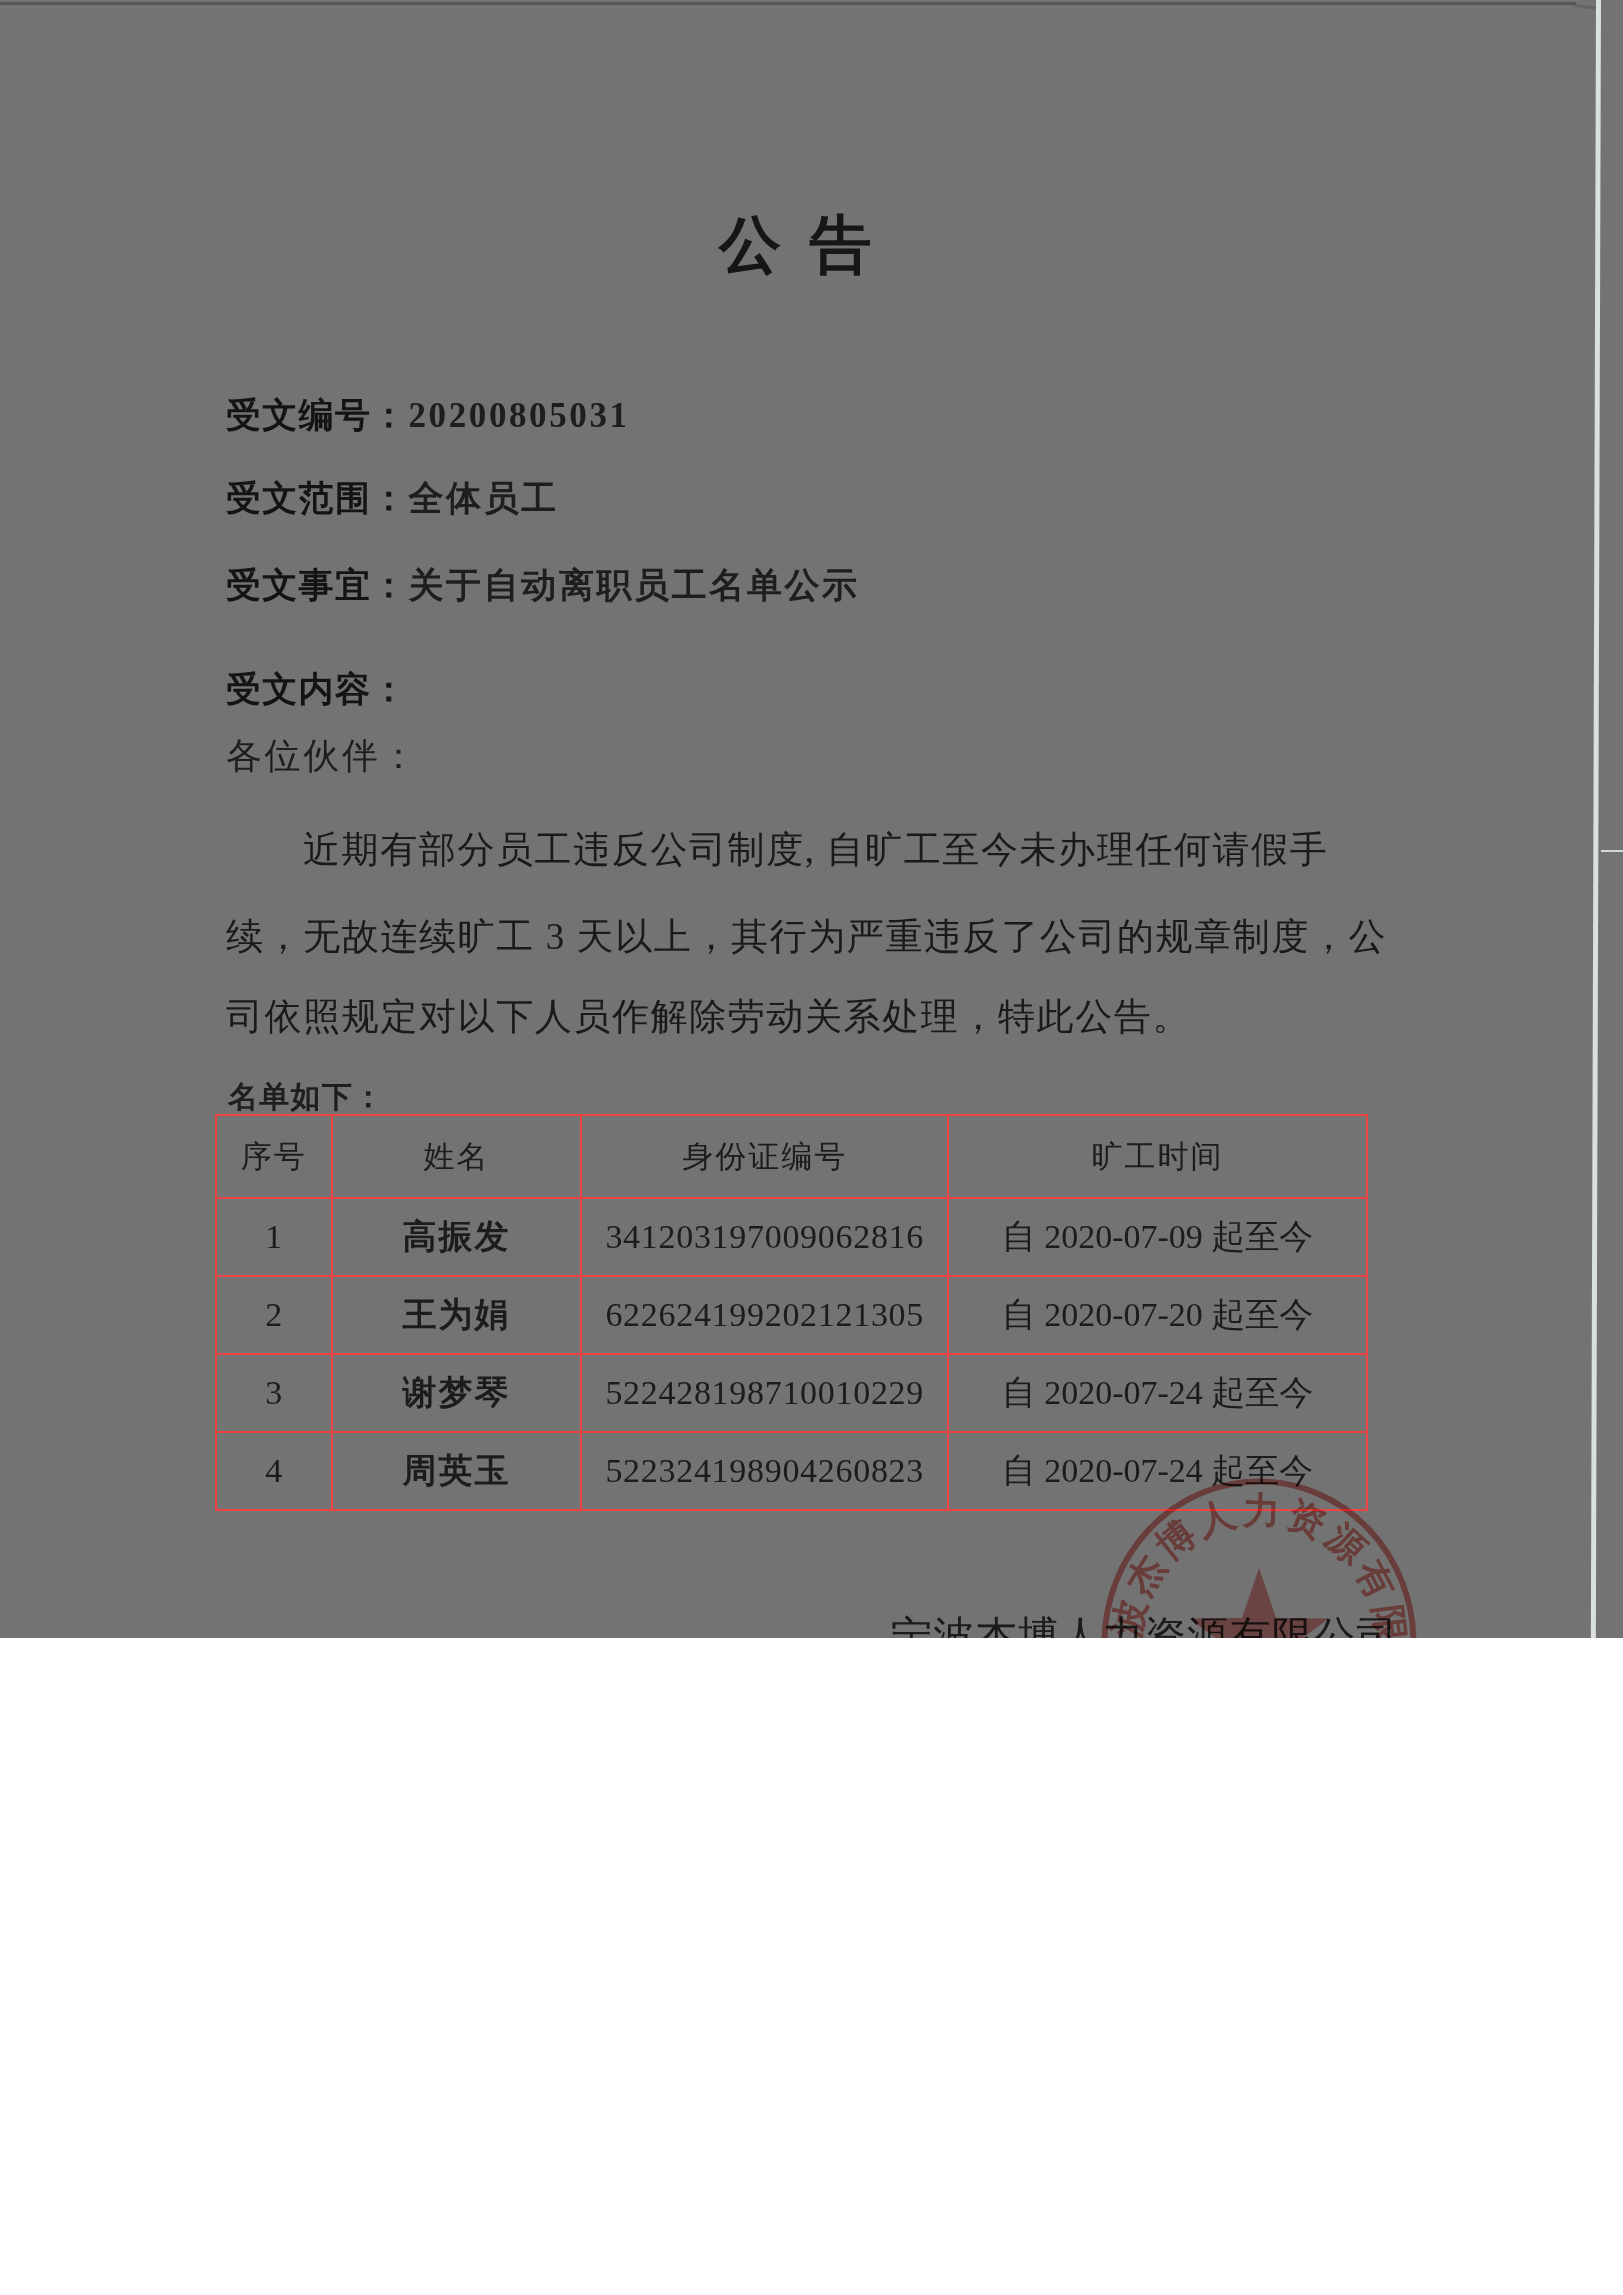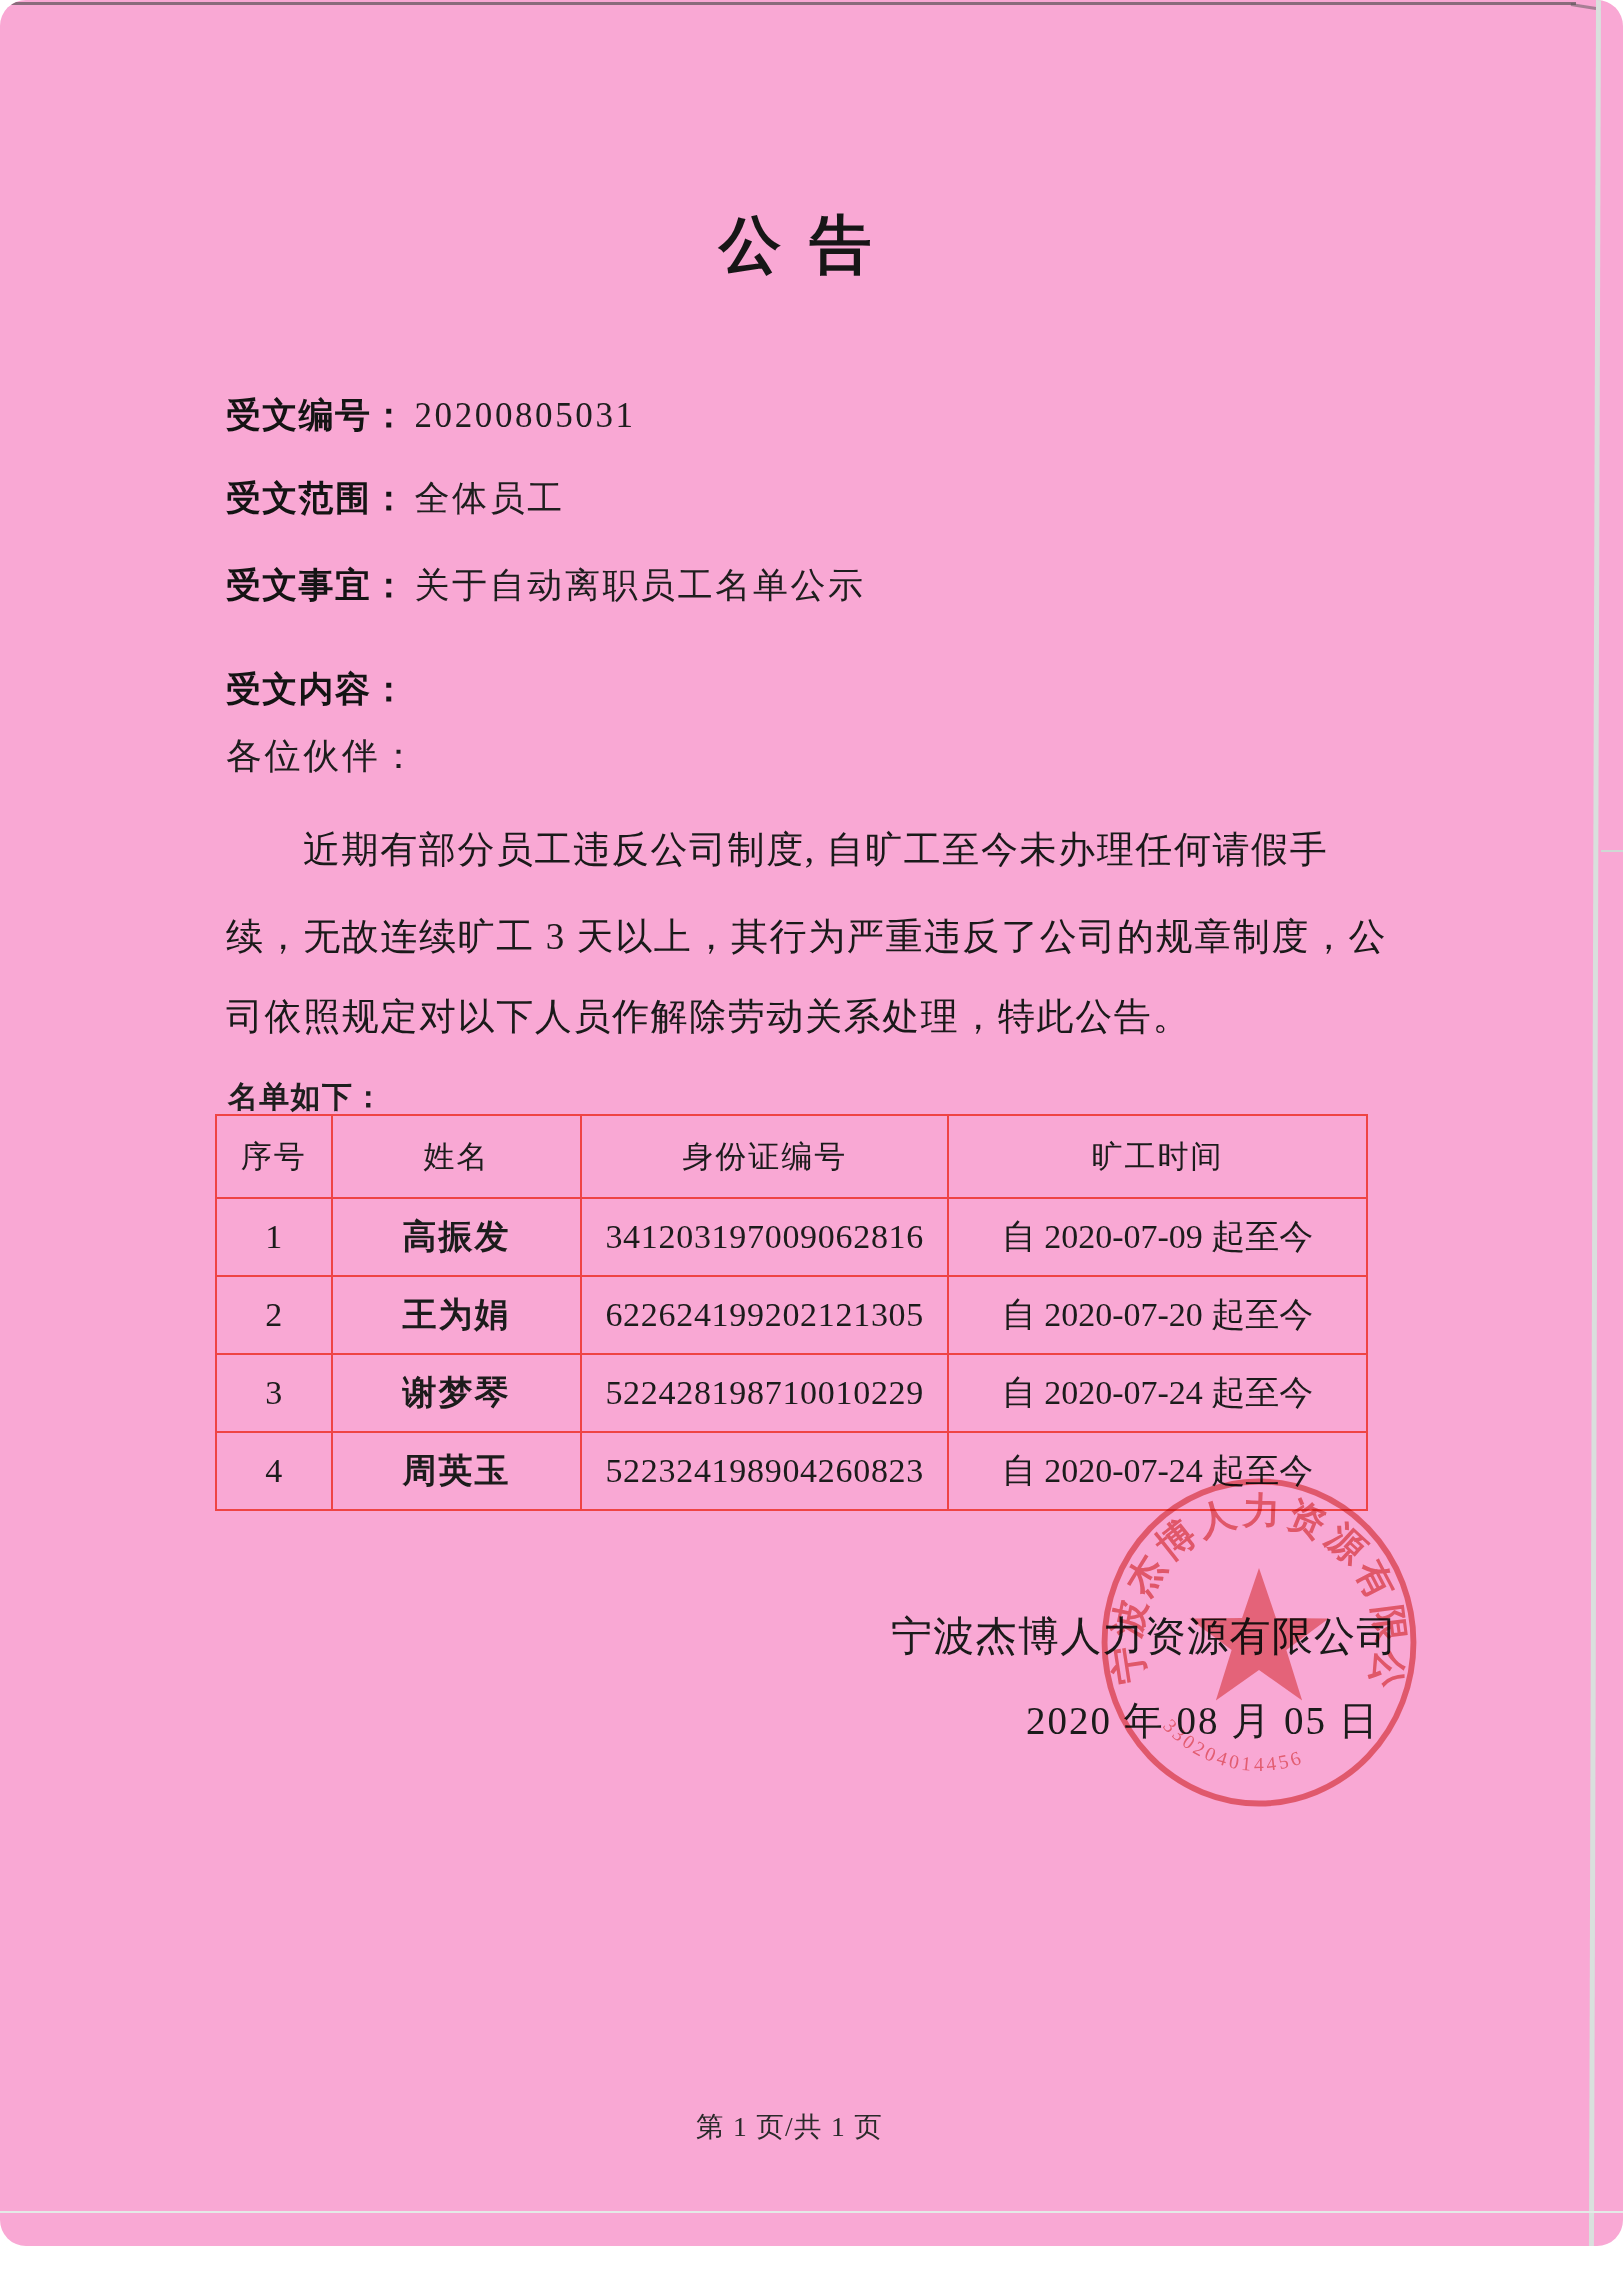--- a/index.html
+++ b/index.html
@@ -1,27 +1,27 @@
 <!DOCTYPE html>
 <html style="font-size:10.5px"><head>
 <meta charset="utf-8">
 <style>
   html,body{margin:0;padding:0;background:#ffffff;}
   .page{
-    position:relative;width:1623px;height:2246px;background:#f9a8d4;
-    font-family:"Liberation Serif",serif;color:#1e1e1e;overflow:hidden;border-radius:26px;
+    position:relative;width:1623px;height:1638px;background:#737373;
+    font-family:"Liberation Serif",serif;color:#1e1e1e;overflow:hidden;
   }
   .abs{position:absolute;white-space:nowrap;}
   .title{
     left:0;right:0;top:203px;text-align:center;font-size:62px;font-weight:700;
     letter-spacing:6.5px;color:#161616;transform:translateX(-13px);
   }
   .field{left:226px;font-size:35px;line-height:43px;}
   .field .lbl{font-weight:700;letter-spacing:1.3px;color:#141414;}
-  .field .val{margin-left:7px;letter-spacing:2.6px;}
+  .field .val{margin-left:1px;letter-spacing:2.6px;font-weight:bold;}
   .salutation{left:226px;top:732px;font-size:36px;letter-spacing:2.6px;}
   .para{font-size:37px;letter-spacing:1.6px;color:#1a1a1a;}
   .para.l1{left:303px;top:825px;}
   .para.l2{left:226px;top:912px;}
   .para.l3{left:226px;top:992px;}
   .list-heading{left:228px;top:1077px;font-size:30px;font-weight:700;letter-spacing:1.3px;}
   table.roster{
     position:absolute;left:215px;top:1114px;width:1153px;
     border-collapse:collapse;table-layout:fixed;
     border:2.6px solid #2b2b2b;

